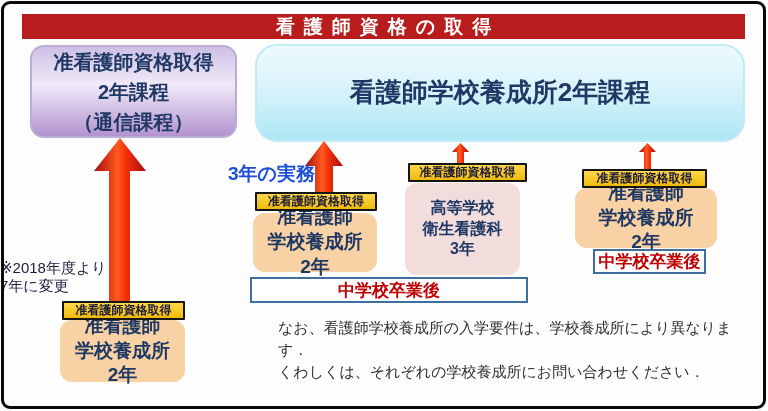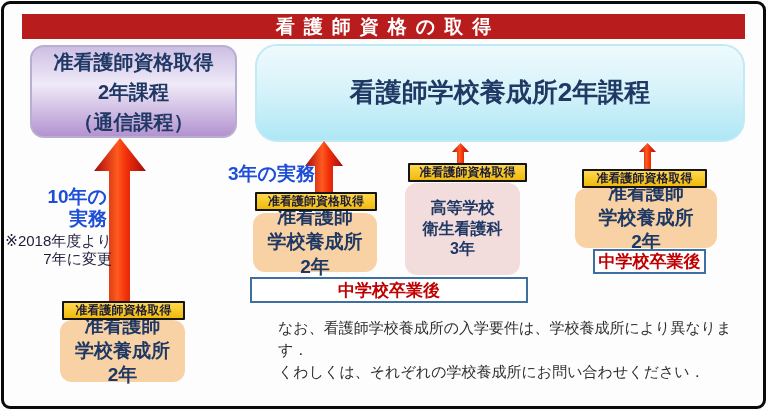--- a/index.html
+++ b/index.html
@@ -24,21 +24,21 @@
     border:2px solid #b9aed1;font-size:20px;line-height:1.5;
   }
   .main-box{
     left:255px;top:44px;width:490px;height:98px;border-radius:22px;
     background:linear-gradient(180deg,#eefafd 0%,#d8f3fa 45%,#aee7f5 100%);
     border:2px solid #c2eaf4;font-size:26px;line-height:1.3;
   }
   .exp{color:#1d4ed8;font-weight:bold;font-size:19px;line-height:1.15;white-space:pre-line;z-index:3;}
   .exp1{left:37px;top:186px;width:70px;text-align:right;}
   .exp2{left:228px;top:163px;}
-  .note1{left:0px;top:232px;width:112px;text-align:right;color:#1d1d3d;
+  .note1{left:0px;top:259px;width:112px;text-align:left;color:#1d1d3d;
     font-size:15px;line-height:1.2;white-space:pre-line;z-index:3;}
   .badge{
     background:linear-gradient(180deg,#ffd84d,#f0ba0a);
     border:2px solid #151515;border-radius:1px;display:flex;align-items:center;justify-content:center;
     color:#1a1a3a;font-size:12px;font-weight:bold;z-index:4;white-space:nowrap;
   }
   .badge1{left:62px;top:301px;width:123px;height:19px;}
   .badge2{left:255px;top:192px;width:122px;height:19px;}
   .badge3{left:408px;top:163px;width:119px;height:19px;}
   .badge4{left:582px;top:169px;width:125px;height:19px;}
@@ -95,22 +95,20 @@
   </svg>
 
   <svg class="arrow" style="left:452px;top:143px" width="17" height="22" viewBox="0 0 17 22">
     <polygon points="8.5,0 17,9 12,9 12,22 5,22 5,9 0,9" fill="url(#agrad)"></polygon>
   </svg>
 
   <svg class="arrow" style="left:639px;top:143px" width="17" height="28" viewBox="0 0 17 28">
     <polygon points="8.5,0 17,9 12,9 12,28 5,28 5,9 0,9" fill="url(#agrad)"></polygon>
   </svg>
 
-  <div class="abs exp exp1">10年の
-実務</div>
   <div class="abs note1">※2018年度より
 7年に変更</div>
   <div class="abs badge badge1">准看護師資格取得</div>
   <div class="abs school peach school1">准看護師
 学校養成所
 2年</div>
 
   <div class="abs exp exp2">3年の実務</div>
   <div class="abs badge badge2">准看護師資格取得</div>
   <div class="abs school peach school2">准看護師

